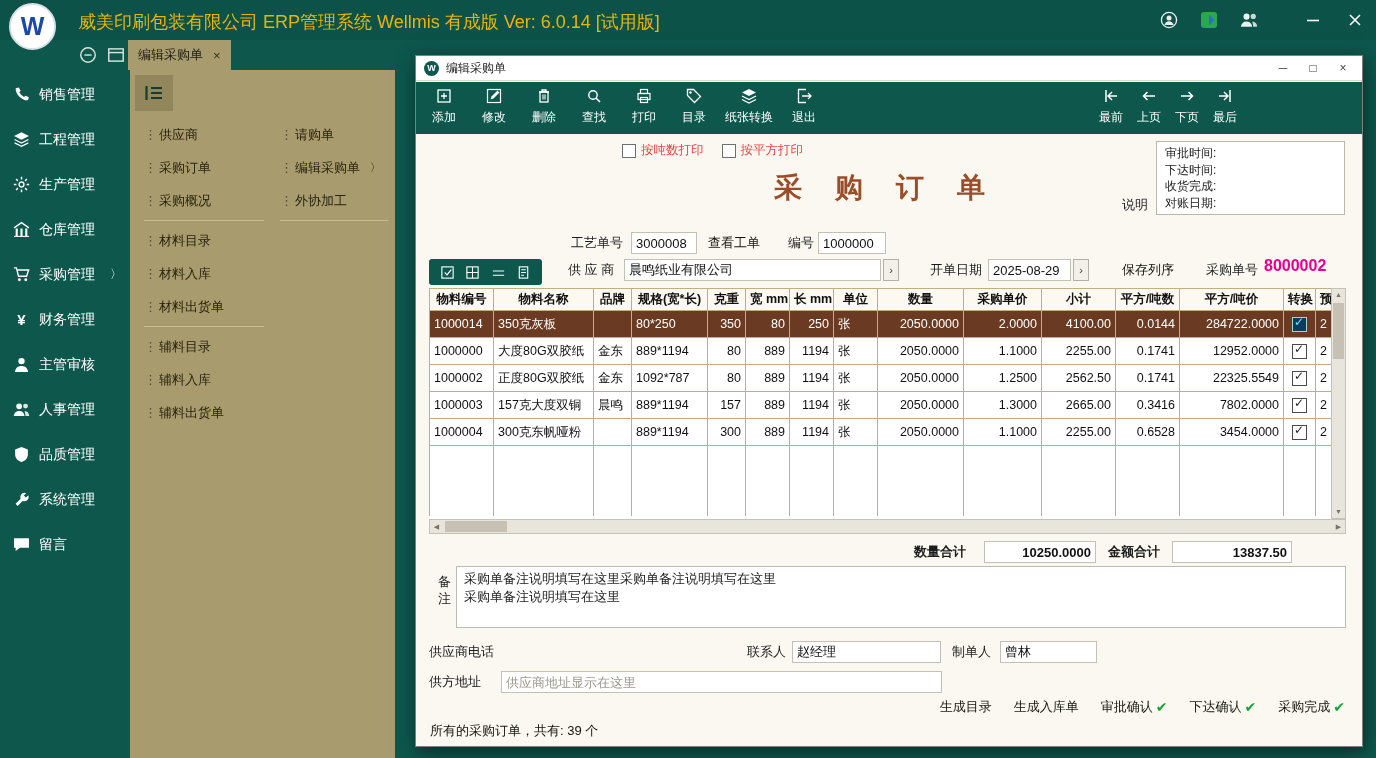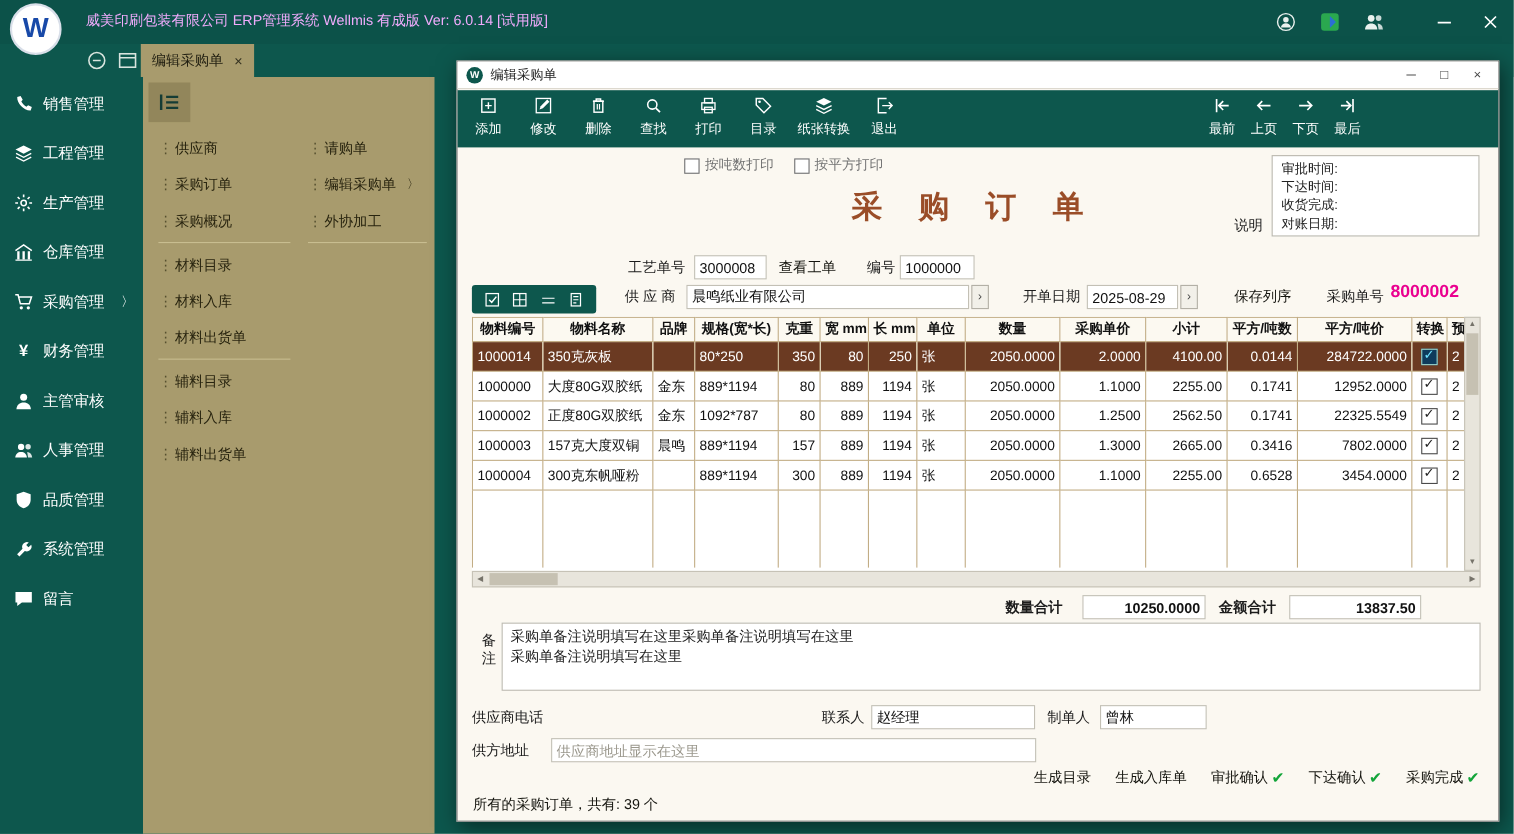--- a/index.html
+++ b/index.html
@@ -1,21 +1,21 @@
 <!DOCTYPE html>
 <html><head>
 <meta charset="utf-8">
 <style>
   html,body{margin:0;padding:0;width:1376px;height:758px}
   body{position:relative;overflow:hidden;background:#0d574d;font-family:"Liberation Sans","DejaVu Sans",sans-serif}
   svg{display:block}
   
   .topbar{position:absolute;top:0;left:0;right:0;height:40px;background:#0c5249}
   .logo{position:absolute;top:3px;left:9px;width:47px;height:47px;border-radius:50%;background:#fff;border:2px solid #d9dfe9;box-sizing:border-box;display:flex;align-items:center;justify-content:center;font-weight:bold;font-size:25px;color:#1849a8;z-index:20}
-  .topbar-title{position:absolute;left:78px;top:10px;color:#f0abfc;font-size:13px;white-space:nowrap}
+  .topbar-title{position:absolute;left:78px;top:10px;color:#eab308;font-size:18px;white-space:nowrap}
   .top-icons{position:absolute;right:118px;top:0;height:40px;display:flex;align-items:center;gap:22px}
   .win-ctrl{position:absolute;right:12px;top:0;height:40px;display:flex;align-items:center;gap:24px}
   .wbtn{width:18px;height:18px;display:flex;align-items:center;justify-content:center}
   
   .tabstrip{position:absolute;top:40px;left:0;right:0;height:30px;background:#0d574d}
   .ts-ic{position:absolute;top:5px;width:20px;height:20px}
   .tab{position:absolute;left:128px;top:0;height:30px;background:#a89b6d;display:flex;align-items:center;gap:10px;padding:0 10px;font-size:13px;color:#1f1d10}
   .tab-close{font-size:13px;color:#33311f}
   
   .sidebar{position:absolute;top:70px;bottom:0;left:0;width:130px;background:#0d574d;padding-top:2px;box-sizing:border-box}
@@ -36,21 +36,21 @@
   .dialog{position:absolute;left:415px;top:55px;width:946px;height:690px;background:#fbf8f1;border:1px solid #7f7f7f;box-shadow:2px 5px 18px rgba(0,0,0,.5);box-sizing:content-box}
   .dlg-titlebar{position:absolute;top:0;left:0;right:0;height:25px;background:#fff;border-bottom:1px solid #ddd9cf;display:flex;align-items:center;gap:7px;padding:0 4px 0 8px;font-size:12px;color:#222;box-sizing:border-box}
   .dlg-ico{width:15px;height:15px;border-radius:50%;background:#0d574d;color:#fff;font-size:9px;font-weight:bold;display:flex;align-items:center;justify-content:center}
   .dlg-btns{margin-left:auto;display:flex}
   .dbtn{width:30px;height:21px;display:flex;align-items:center;justify-content:center;font-size:12px;color:#444}
   .dlg-toolbar{position:absolute;top:26px;left:0;right:0;height:52px;background:#0d574d;display:flex;padding-left:3px;box-sizing:border-box}
   .tbtn{width:50px;padding-top:5px;display:flex;flex-direction:column;align-items:center;gap:4px;color:#fff;font-size:12px}
   .tbtn.wide{width:60px}
   .tnav{position:absolute;left:676px;top:26px;height:52px;display:flex}
   .tnav .tbtn{width:38px}
-  .print-opts{position:absolute;top:86px;left:206px;display:flex;gap:18px;align-items:center;font-size:12.5px;color:#737373}
+  .print-opts{position:absolute;top:86px;left:206px;display:flex;gap:18px;align-items:center;font-size:12.5px;color:#ef4444}
   .cbx{width:12px;height:12px;border:1px solid #6f6f6f;background:#fff;display:inline-block;margin-right:5px}
   .popt{display:flex;align-items:center}
   .form-title{position:absolute;top:113px;left:270px;width:400px;text-align:center;font-family:"Liberation Serif","DejaVu Serif",serif;font-size:28px;font-weight:bold;color:#9a4d28;letter-spacing:13px}
   .note-label{position:absolute;left:706px;top:140px;font-size:13px;color:#1c1c1c}
   .note-box{position:absolute;left:740px;top:85px;width:189px;height:74px;background:#fff;border:1px solid #bab7ad;padding:3px 8px;box-sizing:border-box;font-size:12px;color:#222;line-height:16.5px}
   .lbl{position:absolute;font-size:13px;color:#1c1c1c;height:22px;line-height:22px;white-space:nowrap}
   .lbl.bold{font-weight:bold}
   .inp{position:absolute;height:22px;border:1px solid #c3c0b5;background:#fff;font-size:13px;padding:0 4px;box-sizing:border-box;color:#111;font-family:inherit}
   .inp.tr{text-align:right}
   .inp.bold{font-weight:bold}

